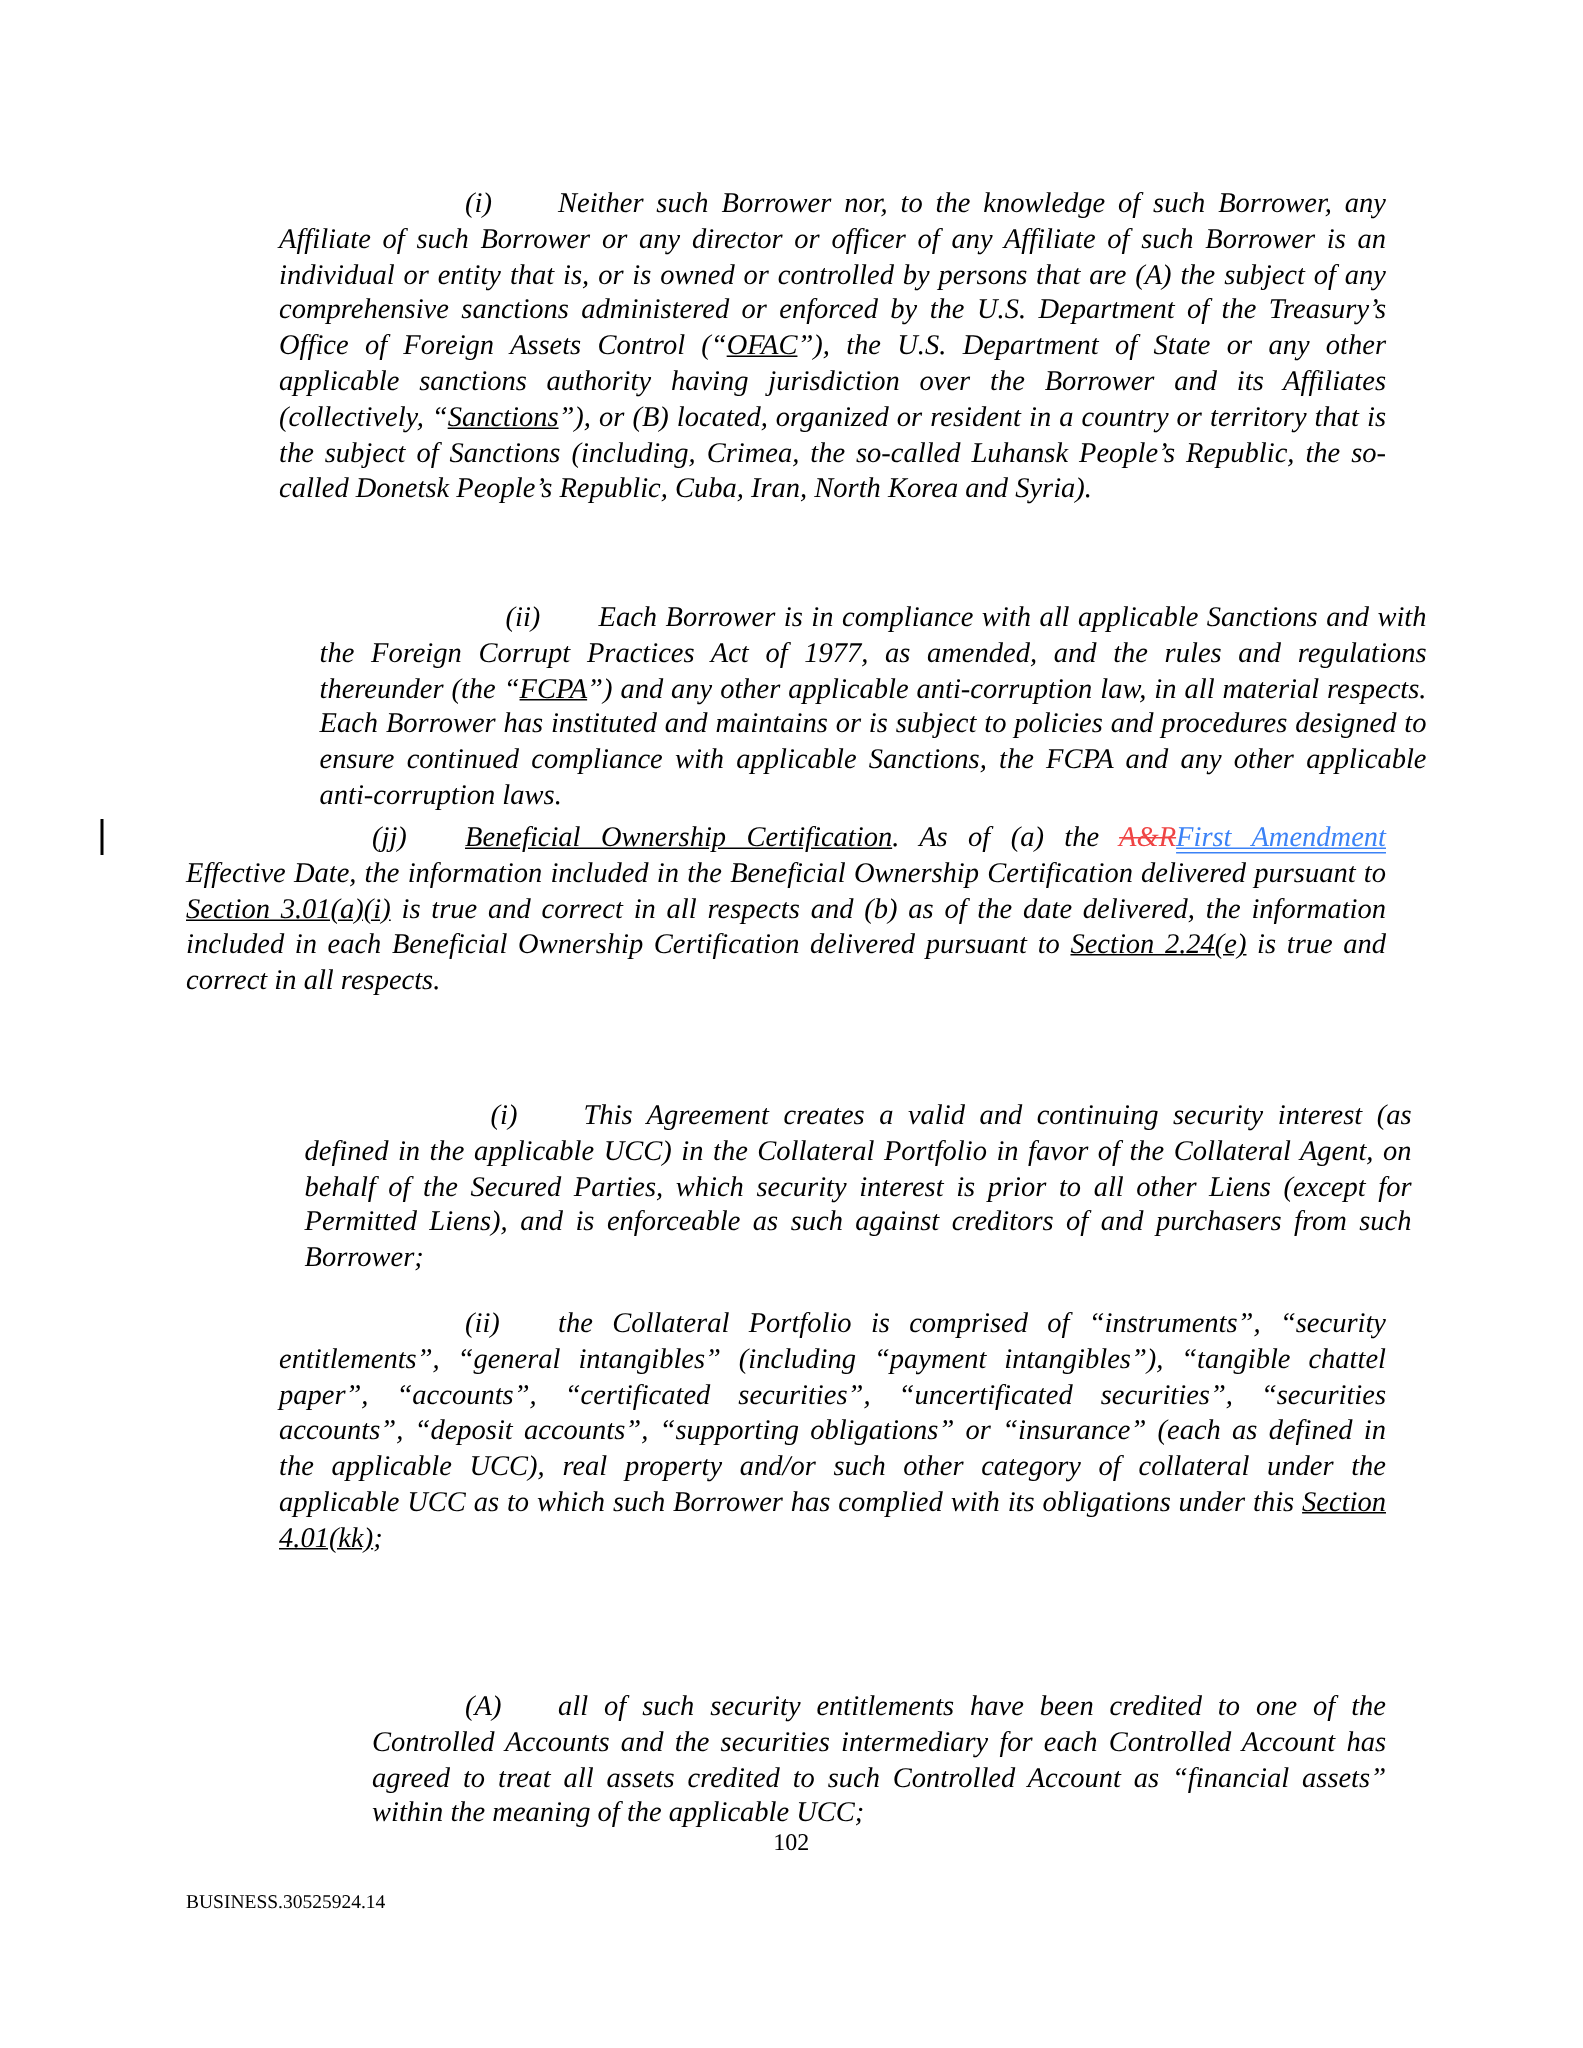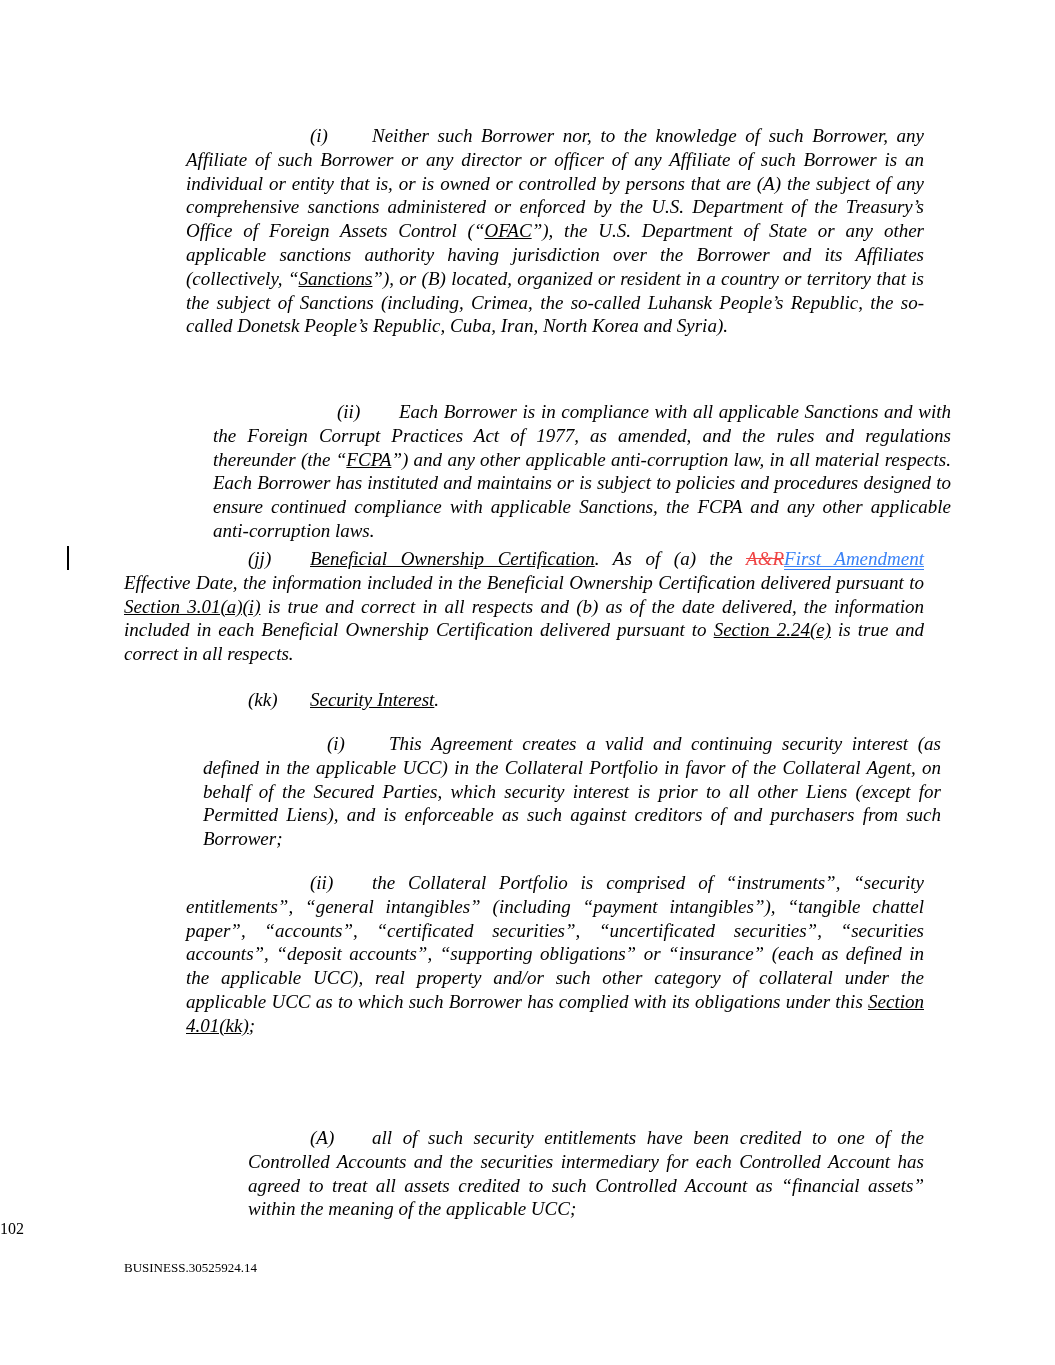--- a/index.html
+++ b/index.html
@@ -6,21 +6,21 @@
   body { width: 1055px; height: 1365px; position: relative; overflow: hidden;
          font-family: "Liberation Serif", "DejaVu Serif", serif; color: #000; }
   .page { position: absolute; left: 0; top: 0; width: 1055px; height: 1365px; }
   .para { position: absolute; font-size: 19px; line-height: 23.8px;
           text-align: justify; text-align-last: left; font-style: italic; }
   .u { text-decoration: underline; }
   .del { color: #ef4444; text-decoration: line-through; }
   .ins { color: #3b82f6; text-decoration: underline double; }
   .tab1 { display: inline-block; }
   .change-bar { position: absolute; left: 67px; top: 546px; width: 2px; height: 24px; background: #000; }
-  .footer-page { position: absolute; top: 1220px; left: 0; width: 1055px; font-size: 16px; }
+  .footer-page { position: absolute; top: 1220px; left: 0; width: 1055px; text-align: center; font-size: 16px; }
   .footer-id { position: absolute; top: 1260px; left: 124px; font-size: 13px; text-align: center; }
 </style>
 </head>
 <body>
 
 <div class="page">
 
   <p class="para" style="left:186px; top:124px; width:738px; margin:0;">
     <span class="tab1" style="width:124px;"></span><span style="display:inline-block; width:62px;">(i)</span><span>Neither such Borrower nor, to the knowledge of such Borrower, any Affiliate of such Borrower or any director or officer of any Affiliate of such Borrower is an individual or entity that is, or is owned or controlled by persons that are (A) the subject of any comprehensive sanctions administered or enforced by the U.S. Department of the Treasury’s Office of Foreign Assets Control (“</span><span class="u">OFAC</span><span>”), the U.S. Department of State or any other applicable sanctions authority having jurisdiction over the Borrower and its Affiliates (collectively, “</span><span class="u">Sanctions</span><span>”), or (B) located, organized or resident in a country or territory that is the subject of Sanctions (including, Crimea, the so-called Luhansk People’s Republic, the so-called Donetsk People’s Republic, Cuba, Iran, North Korea and Syria).</span>
   </p>
@@ -28,23 +28,20 @@
   <p class="para" style="left:196px; top:383px; width:738px; margin:17px;">
     <span class="tab1" style="width:124px;"></span><span style="display:inline-block; width:62px;">(ii)</span><span>Each Borrower is in compliance with all applicable Sanctions and with the Foreign Corrupt Practices Act of 1977, as amended, and the rules and regulations thereunder (the “</span><span class="u">FCPA</span><span>”) and any other applicable anti-corruption law, in all material respects.  Each Borrower has instituted and maintains or is subject to policies and procedures designed to ensure continued compliance with applicable Sanctions, the FCPA and any other applicable anti-corruption laws.</span>
   </p>
 
   <div class="change-bar"></div>
 
   <p class="para" style="left:124px; top:547px; width:800px; margin:0;">
     <span class="tab1" style="width:124px;"></span><span style="display:inline-block; width:62px;">(jj)</span><span class="u">Beneficial Ownership Certification</span><span>.  As of (a) the </span><span class="del">A&amp;R</span><span class="ins">First Amendment</span><span> Effective Date, the information included in the Beneficial Ownership Certification delivered pursuant to </span><span class="u">Section 3.01(a)(i)</span><span> is true and correct in all respects and (b) as of the date delivered, the information included in each Beneficial Ownership Certification delivered pursuant to </span><span class="u">Section 2.24(e)</span><span> is true and correct in all respects.</span>
   </p>
 
-  <p class="para" style="left:124px; top:688px; width:800px; margin:0;">
-    <span class="tab1" style="width:124px;"></span><span style="display:inline-block; width:62px;">(kk)</span><span class="u">Security Interest</span><span>.</span>
-  </p>
 
   <p class="para" style="left:203px; top:732px; width:738px; margin:0;">
     <span class="tab1" style="width:124px;"></span><span style="display:inline-block; width:62px;">(i)</span><span>This Agreement creates a valid and continuing security interest (as defined in the applicable UCC) in the Collateral Portfolio in favor of the Collateral Agent, on behalf of the Secured Parties, which security interest is prior to all other Liens (except for Permitted Liens), and is enforceable as such against creditors of and purchasers from such Borrower;</span>
   </p>
 
   <p class="para" style="left:186px; top:871px; width:738px; margin:0;">
     <span class="tab1" style="width:124px;"></span><span style="display:inline-block; width:62px;">(ii)</span><span>the Collateral Portfolio is comprised of “instruments”, “security entitlements”, “general intangibles” (including “payment intangibles”), “tangible chattel paper”, “accounts”, “certificated securities”, “uncertificated securities”, “securities accounts”, “deposit accounts”, “supporting obligations” or “insurance” (each as defined in the applicable UCC), real property and/or such other category of collateral under the applicable UCC as to which such Borrower has complied with its obligations under this </span><span class="u">Section 4.01(kk)</span><span>;</span>
   </p>
 
 

